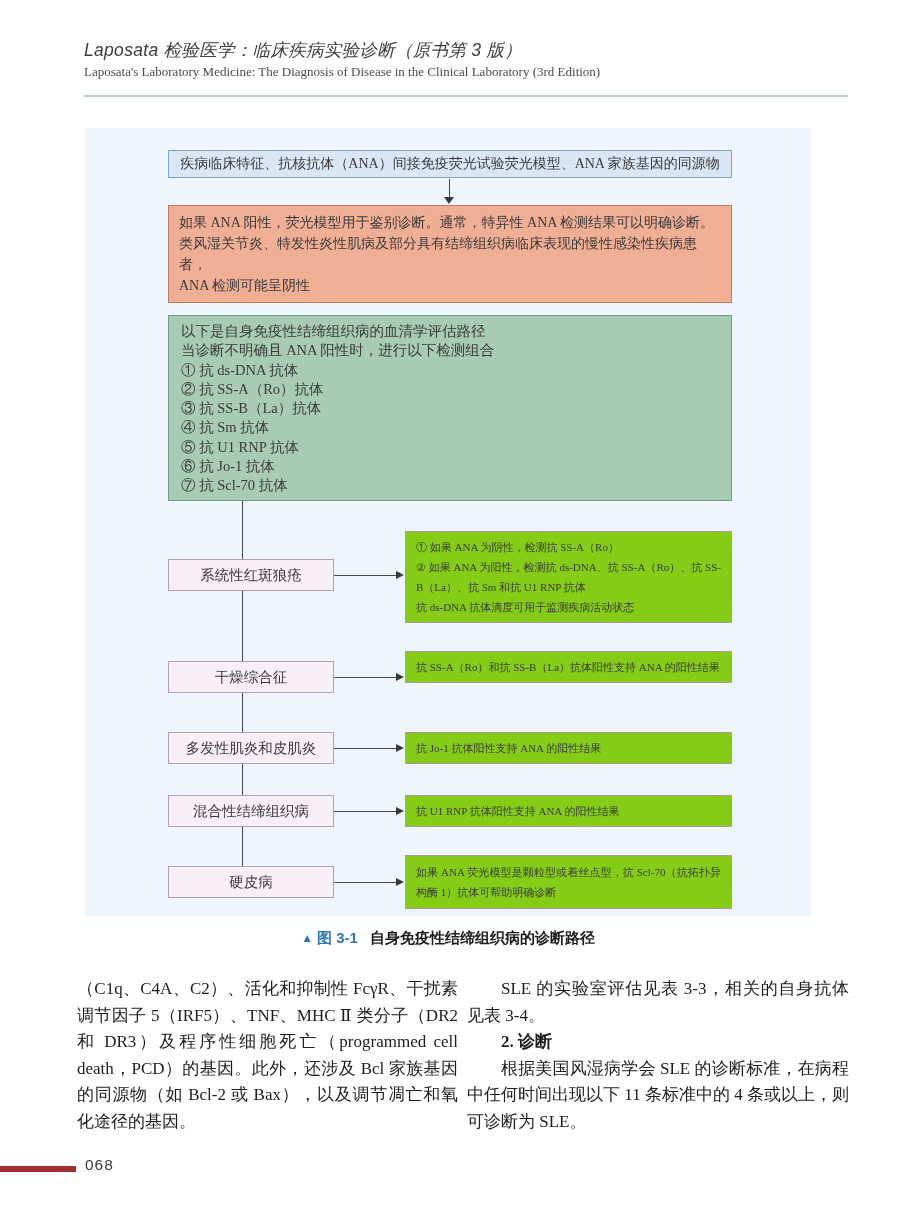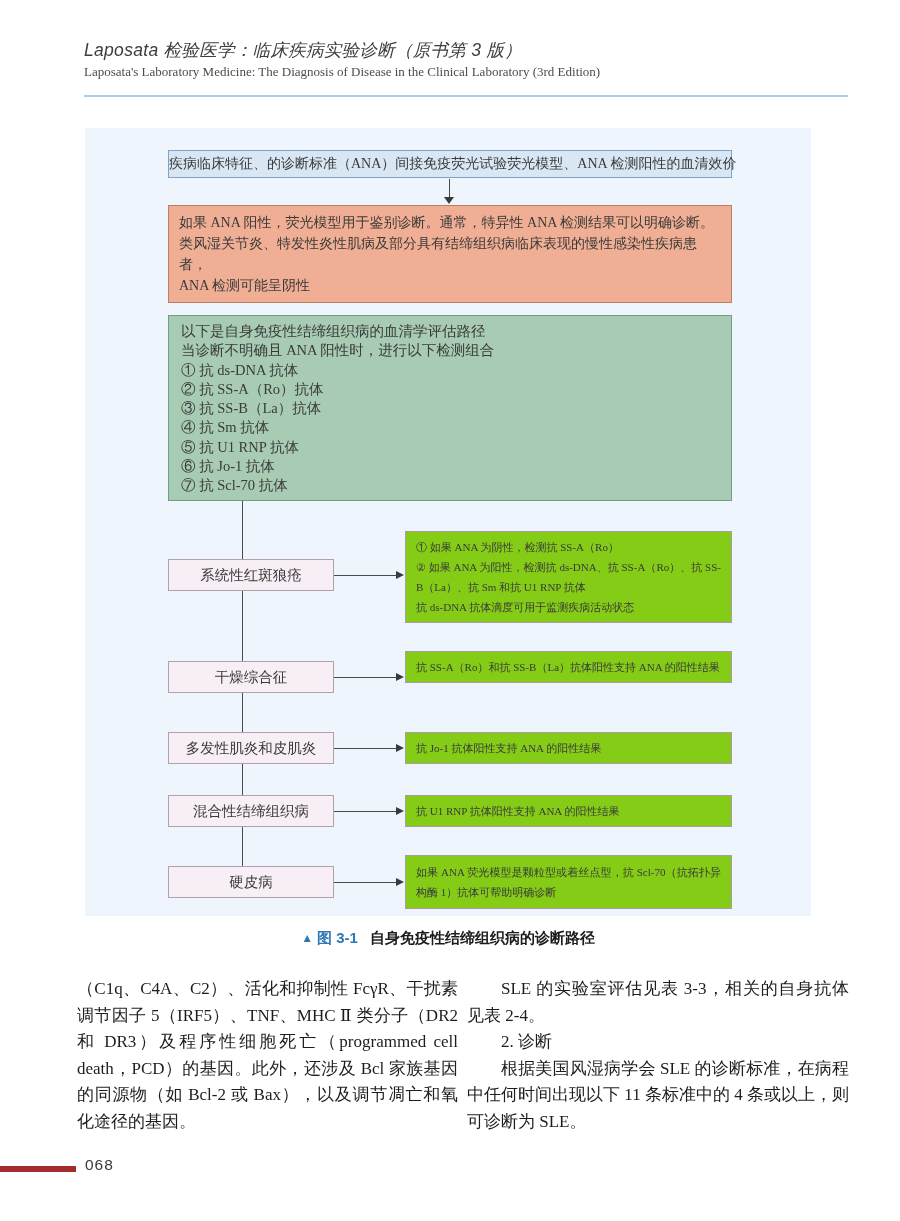--- a/index.html
+++ b/index.html
@@ -49,39 +49,39 @@
   .caption .fig-label { color:#2e78b5; margin-right:12px; }
   .caption .fig-marker { color:#2e78b5; font-size:12px; vertical-align:1px; margin-right:4px; }
 
   
   .col { position:absolute; top:976px; width:382px; font-size:17px; line-height:26.5px;
          text-align:justify; color:#1d1d1d; }
   .col-left { left:77px; width:381px; }
   .col-right { left:467px; }
   .col p { margin:0; }
   .indent { text-indent:2em; }
-  .sec-head { font-weight:normal; text-indent:2em; }
+  .sec-head { font-weight:bold; text-indent:2em; }
 
   
   .footer-bar { left:0; top:1166px; width:76px; height:6px; background:#a32c2e; }
   .page-num { left:85px; top:1156px; font-family:"Liberation Sans","DejaVu Sans",sans-serif;
               font-size:15.5px; color:#3a3a3a; letter-spacing:1px; }
 </style>
 </head>
 <body>
 
 <div class="page">
 
   <div class="abs title-zh">Laposata 检验医学：临床疾病实验诊断（原书第 3 版）</div>
   <div class="abs title-en">Laposata's Laboratory Medicine: The Diagnosis of Disease in the Clinical Laboratory (3rd Edition)</div>
   <div class="abs header-rule"></div>
 
   <div class="abs panel"></div>
 
-  <div class="fbox box-top">疾病临床特征、的诊断标准（ANA）间接免疫荧光试验荧光模型、ANA 检测阳性的血清效价</div>
+  <div class="fbox box-top">疾病临床特征、抗核抗体（ANA）间接免疫荧光试验荧光模型、ANA 家族基因的同源物</div>
 
   <div class="vline" style="left:449px; top:179px; height:19px;"></div>
   <div class="tri-down" style="left:444px; top:197px;"></div>
 
   <div class="fbox box-note">如果 ANA 阳性，荧光模型用于鉴别诊断。通常，特异性 ANA 检测结果可以明确诊断。
 类风湿关节炎、特发性炎性肌病及部分具有结缔组织病临床表现的慢性感染性疾病患者，
 ANA 检测可能呈阴性</div>
 
   <div class="fbox box-serology">
     <div class="sline">以下是自身免疫性结缔组织病的血清学评估路径</div>
@@ -126,21 +126,21 @@
 
   <div class="abs caption">
     <span class="fig-marker">▲</span><span class="fig-label">图 3-1</span><span>自身免疫性结缔组织病的诊断路径</span>
   </div>
 
   <div class="col col-left">
     <p>（C1q、C4A、C2）、活化和抑制性 FcγR、干扰素调节因子 5（IRF5）、TNF、MHC Ⅱ 类分子（DR2 和 DR3）及程序性细胞死亡（programmed cell death，PCD）的基因。此外，还涉及 Bcl 家族基因的同源物（如 Bcl-2 或 Bax），以及调节凋亡和氧化途径的基因。</p>
   </div>
 
   <div class="col col-right">
-    <p class="indent">SLE 的实验室评估见表 3-3，相关的自身抗体见表 2-4。</p>
+    <p class="indent">SLE 的实验室评估见表 3-3，相关的自身抗体见表 3-4。</p>
     <p class="sec-head">2. 诊断</p>
     <p class="indent">根据美国风湿病学会 SLE 的诊断标准，在病程中任何时间出现以下 11 条标准中的 4 条或以上，则可诊断为 SLE。</p>
   </div>
 
   <div class="abs footer-bar"></div>
   <div class="abs page-num">068</div>
 
 </div>
 
 </body></html>

